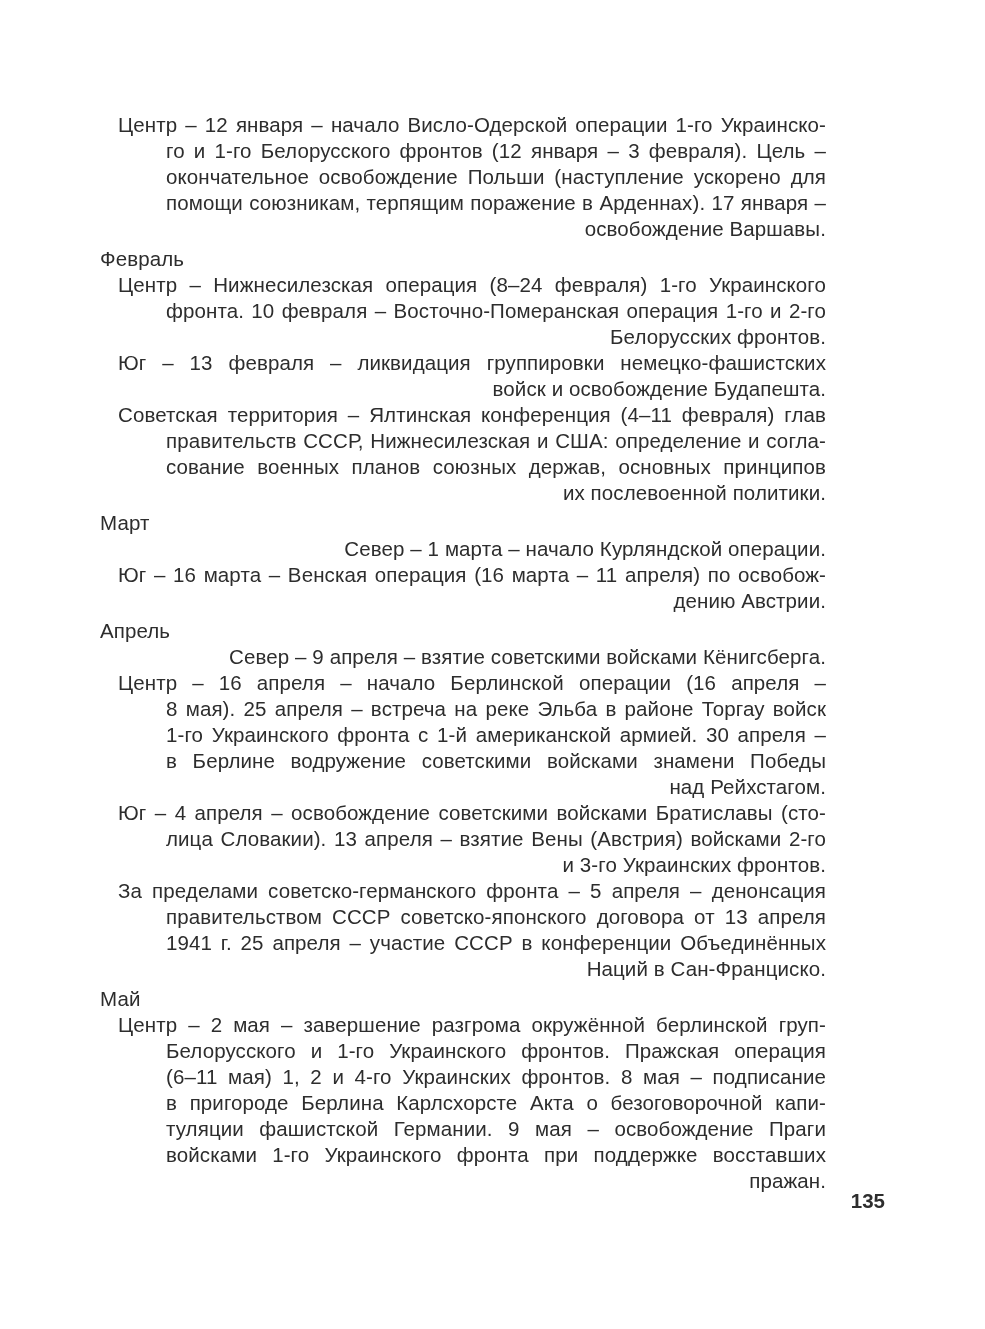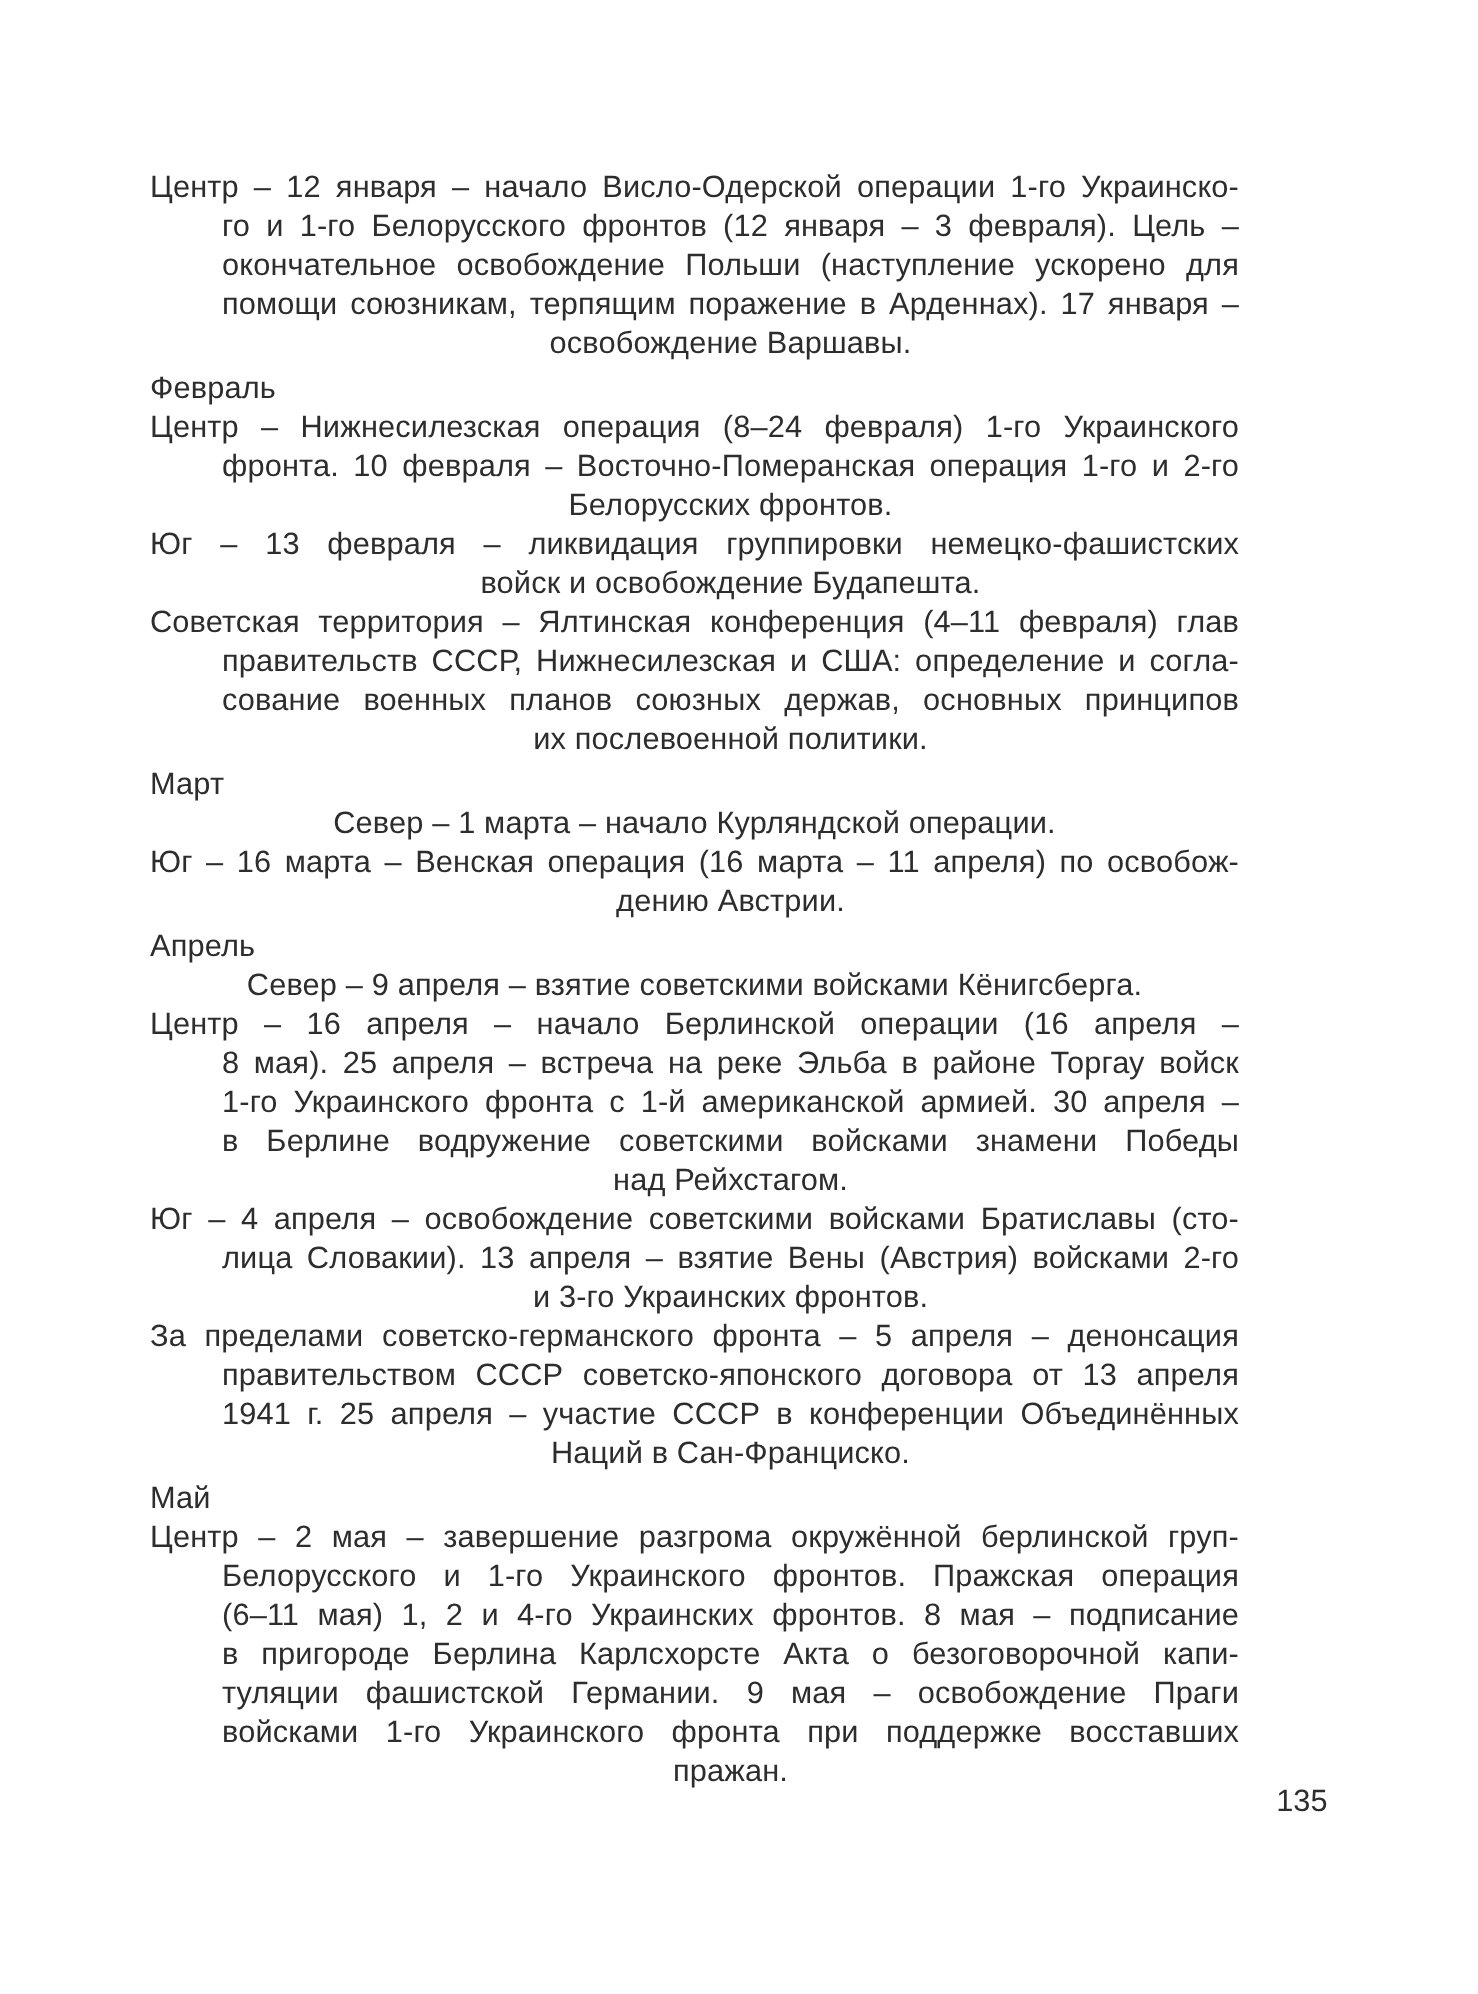--- a/index.html
+++ b/index.html
@@ -25,42 +25,44 @@
     line-height: 26px;
     letter-spacing: 0.1px;
   }
   .para {
     margin: 0;
     padding: 0;
   }
   .line {
     display: block;
     height: 26px;
-    text-align: center;
+    text-align: right;
   }
   .line.just {
     text-align: justify;
     text-align-last: justify;
+    margin-left: 18px;
   }
   .line.indent {
     padding-left: 48px;
   }
   .heading {
     height: 26px;
     line-height: 26px;
     margin-top: 4px;
     text-align: left;
   }
   .page-number {
     position: absolute;
     top: 1188px;
     right: 100px;
     font-size: 20.5px;
     line-height: 26px;
     color: #2d2d2d;
+    font-weight: bold;
   }
 </style>
 </head>
 <body>
 
 <div class="page">
   <div class="text-block" id="text-block">
       <div class="para">
         <div class="line just">Центр – 12 января – начало Висло-Одерской операции 1-го Украинско-</div>
         <div class="line indent just">го и 1-го Белорусского фронтов (12 января – 3 февраля). Цель –</div>

